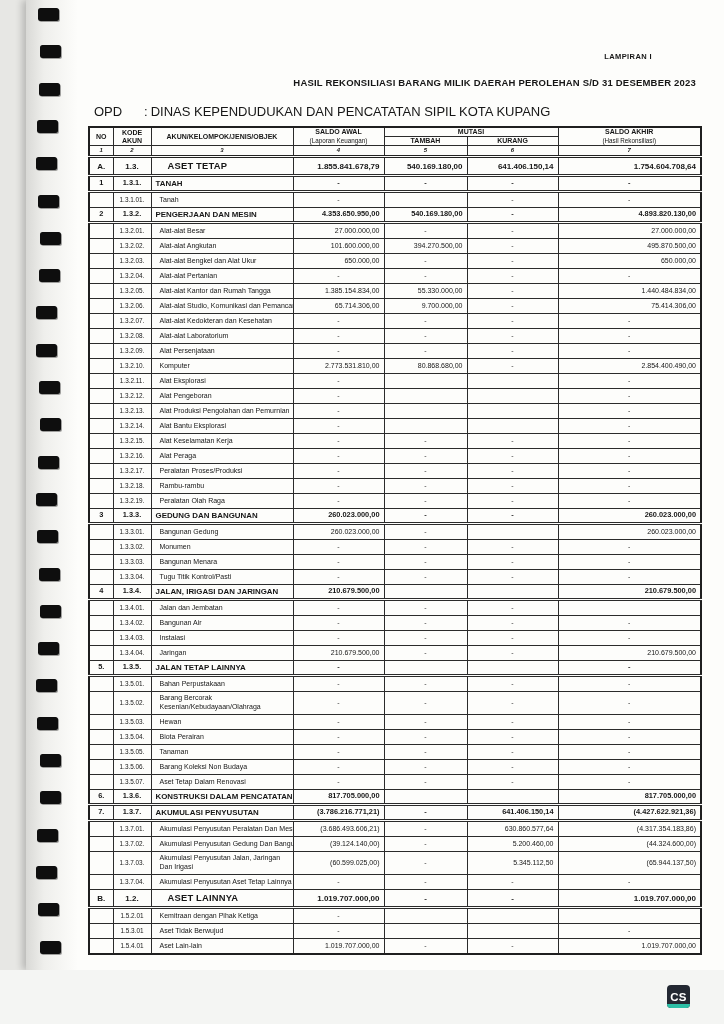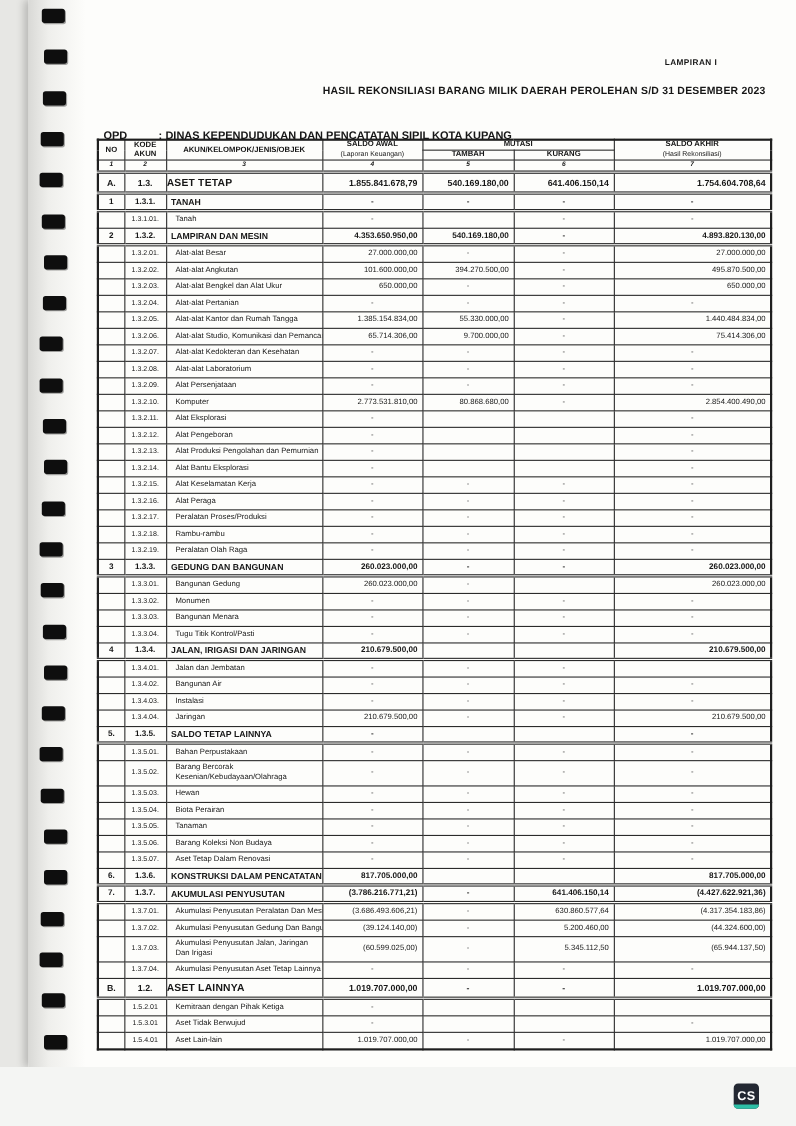--- a/index.html
+++ b/index.html
@@ -21,21 +21,21 @@
   .binding{position:absolute;left:36px;top:8px;width:30px;height:952px;}
   .hole{position:absolute;width:21px;height:13px;background:#0e0e0e;border-radius:2.5px;box-shadow:1px 1px 0 rgba(0,0,0,0.35);}
   .lampiran{
     position:absolute;top:52px;right:72px;
     font-size:7.5px;font-weight:bold;letter-spacing:0.4px;
   }
   .title{
     position:absolute;top:77px;left:56px;width:640px;text-align:right;
     font-size:9.5px;font-weight:bold;letter-spacing:0.2px;
   }
-  .opd-row{position:absolute;top:118px;left:94px;font-size:10px;font-weight:bold;}
+  .opd-row{position:absolute;top:104px;left:94px;font-size:13px;font-weight:normal;}
   .opd-label{display:inline-block;width:50px;}
   .opd-sep{display:inline-block;margin-right:3px;}
 
   table.recon{
     position:absolute;top:126px;left:88px;width:612px;
     border-collapse:collapse;table-layout:fixed;
     border:2px solid #1f1f1f;
   }
   col.c1{width:24px}col.c2{width:38px}col.c3{width:142px}
   col.c4{width:91px}col.c5{width:83px}col.c6{width:91px}col.c7{width:143px}
@@ -55,21 +55,21 @@
   tbody td{height:14px;vertical-align:middle;}
   tbody tr.detail td.c-uraian{padding-left:8px;white-space:nowrap;}
   tbody tr.detail td.c-kode{font-size:6.4px;text-align:center;}
   tbody tr.wrap td{height:22px;}
   tbody tr.wrap td.c-uraian{white-space:normal;line-height:1.25;}
   tbody tr.section td,
   tbody tr.major td{font-weight:bold;border-bottom:3px double #2a2a2a;}
   tbody tr.section td{height:13px;font-size:7.4px;}
   tbody tr.section td.c-uraian{font-size:7.9px;padding-left:4px;white-space:nowrap;}
   tbody tr.major td{height:16px;font-size:8px;}
-  tbody tr.major td.c-uraian{font-size:9.4px;letter-spacing:0.2px;padding-left:0;white-space:nowrap;}
+  tbody tr.major td.c-uraian{font-size:9.4px;letter-spacing:0.2px;padding-left:16px;white-space:nowrap;}
   td.c-no,td.c-kode{text-align:center;}
   tbody tr.section td.c-no,tbody tr.section td.c-kode,
   tbody tr.major td.c-no,tbody tr.major td.c-kode{font-weight:bold;}
   td.c-val{text-align:right;padding-right:4px;}
   td.c-val.dash{text-align:center;padding-right:3px;color:#2e2e2e;}
 
   .footer-strip{
     position:absolute;left:0;right:0;bottom:0;height:54px;
     background:#f4f5f3;
   }
@@ -194,21 +194,21 @@
           <td class="c-kode">1.3.1.01.</td>
           <td class="c-uraian">Tanah</td>
           <td class="c-val dash">-</td>
           <td class="c-val"></td>
           <td class="c-val dash">-</td>
           <td class="c-val dash">-</td>
         </tr>
         <tr class="section">
           <td class="c-no">2</td>
           <td class="c-kode">1.3.2.</td>
-          <td class="c-uraian">LAMPIRAN DAN MESIN</td>
+          <td class="c-uraian">PENGERJAAN DAN MESIN</td>
           <td class="c-val">4.353.650.950,00</td>
           <td class="c-val">540.169.180,00</td>
           <td class="c-val dash">-</td>
           <td class="c-val">4.893.820.130,00</td>
         </tr>
         <tr class="detail">
           <td class="c-no"></td>
           <td class="c-kode">1.3.2.01.</td>
           <td class="c-uraian">Alat-alat Besar</td>
           <td class="c-val">27.000.000,00</td>
@@ -464,21 +464,21 @@
           <td class="c-kode">1.3.4.04.</td>
           <td class="c-uraian">Jaringan</td>
           <td class="c-val">210.679.500,00</td>
           <td class="c-val dash">-</td>
           <td class="c-val dash">-</td>
           <td class="c-val">210.679.500,00</td>
         </tr>
         <tr class="section">
           <td class="c-no">5.</td>
           <td class="c-kode">1.3.5.</td>
-          <td class="c-uraian">SALDO TETAP LAINNYA</td>
+          <td class="c-uraian">JALAN TETAP LAINNYA</td>
           <td class="c-val dash">-</td>
           <td class="c-val"></td>
           <td class="c-val"></td>
           <td class="c-val dash">-</td>
         </tr>
         <tr class="detail">
           <td class="c-no"></td>
           <td class="c-kode">1.3.5.01.</td>
           <td class="c-uraian">Bahan Perpustakaan</td>
           <td class="c-val dash">-</td>

